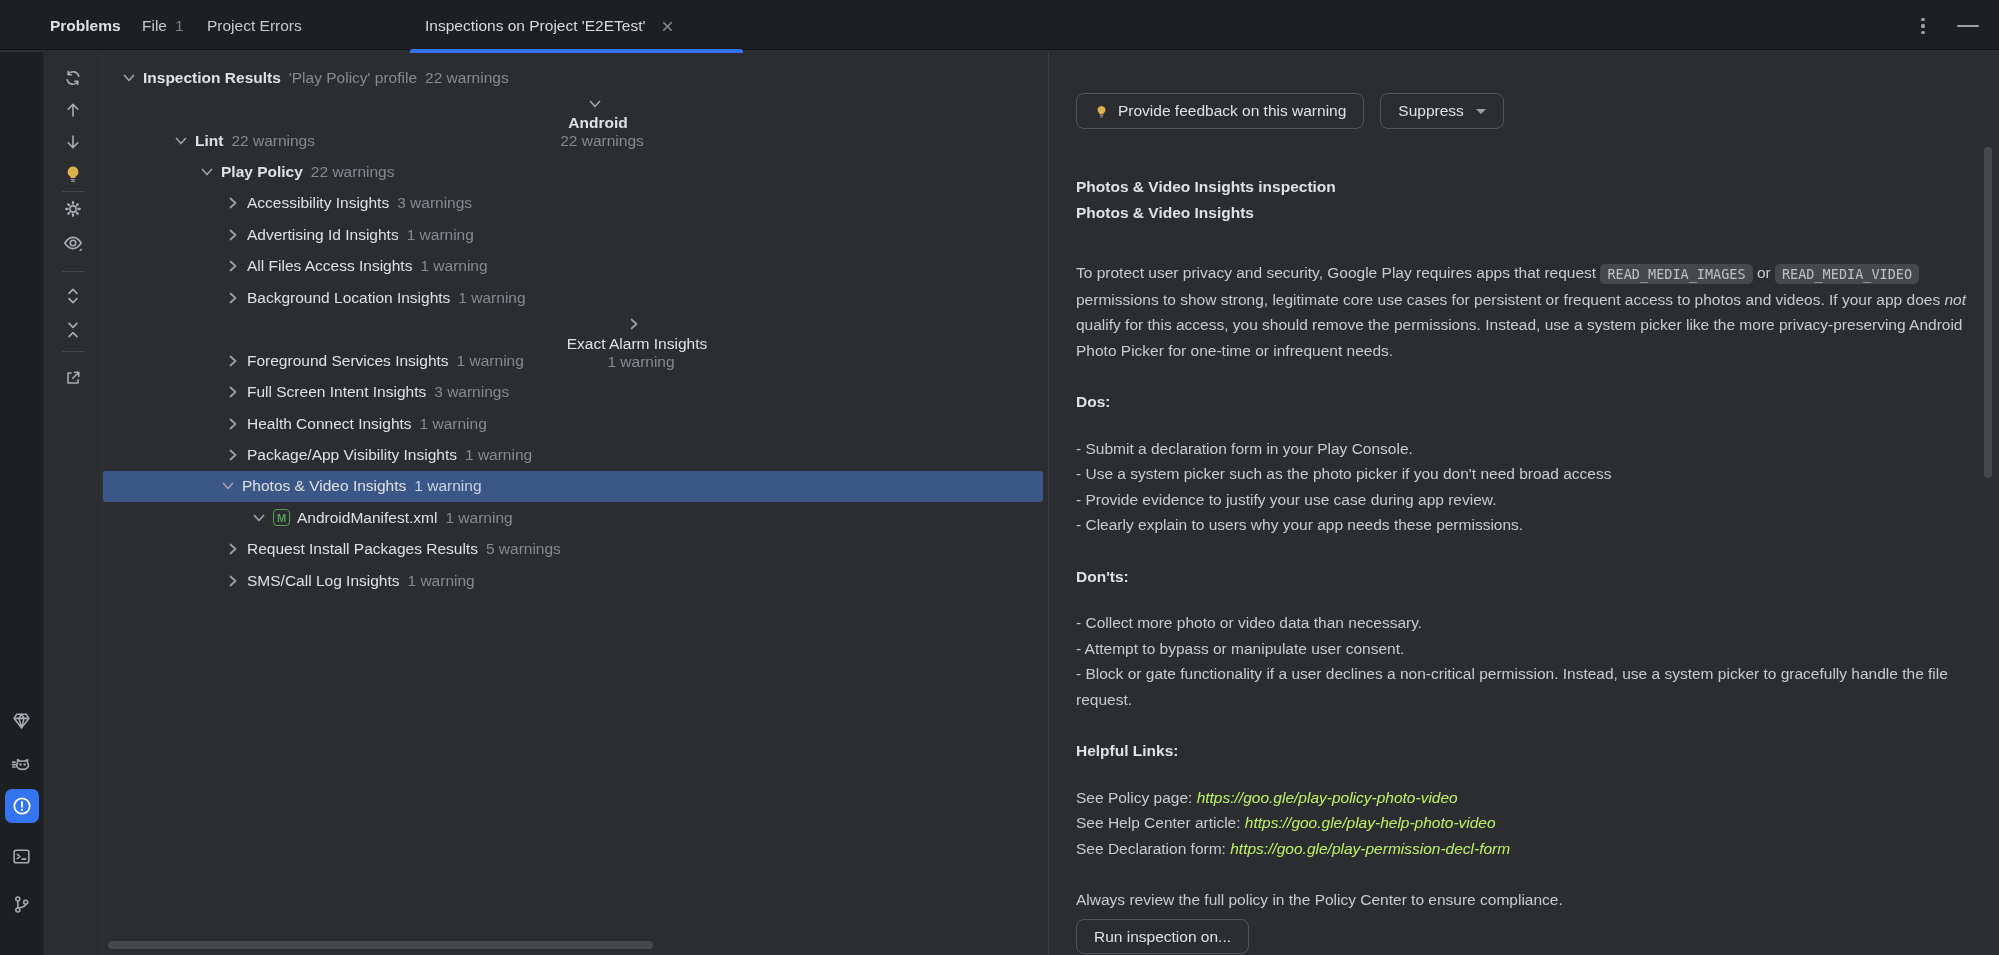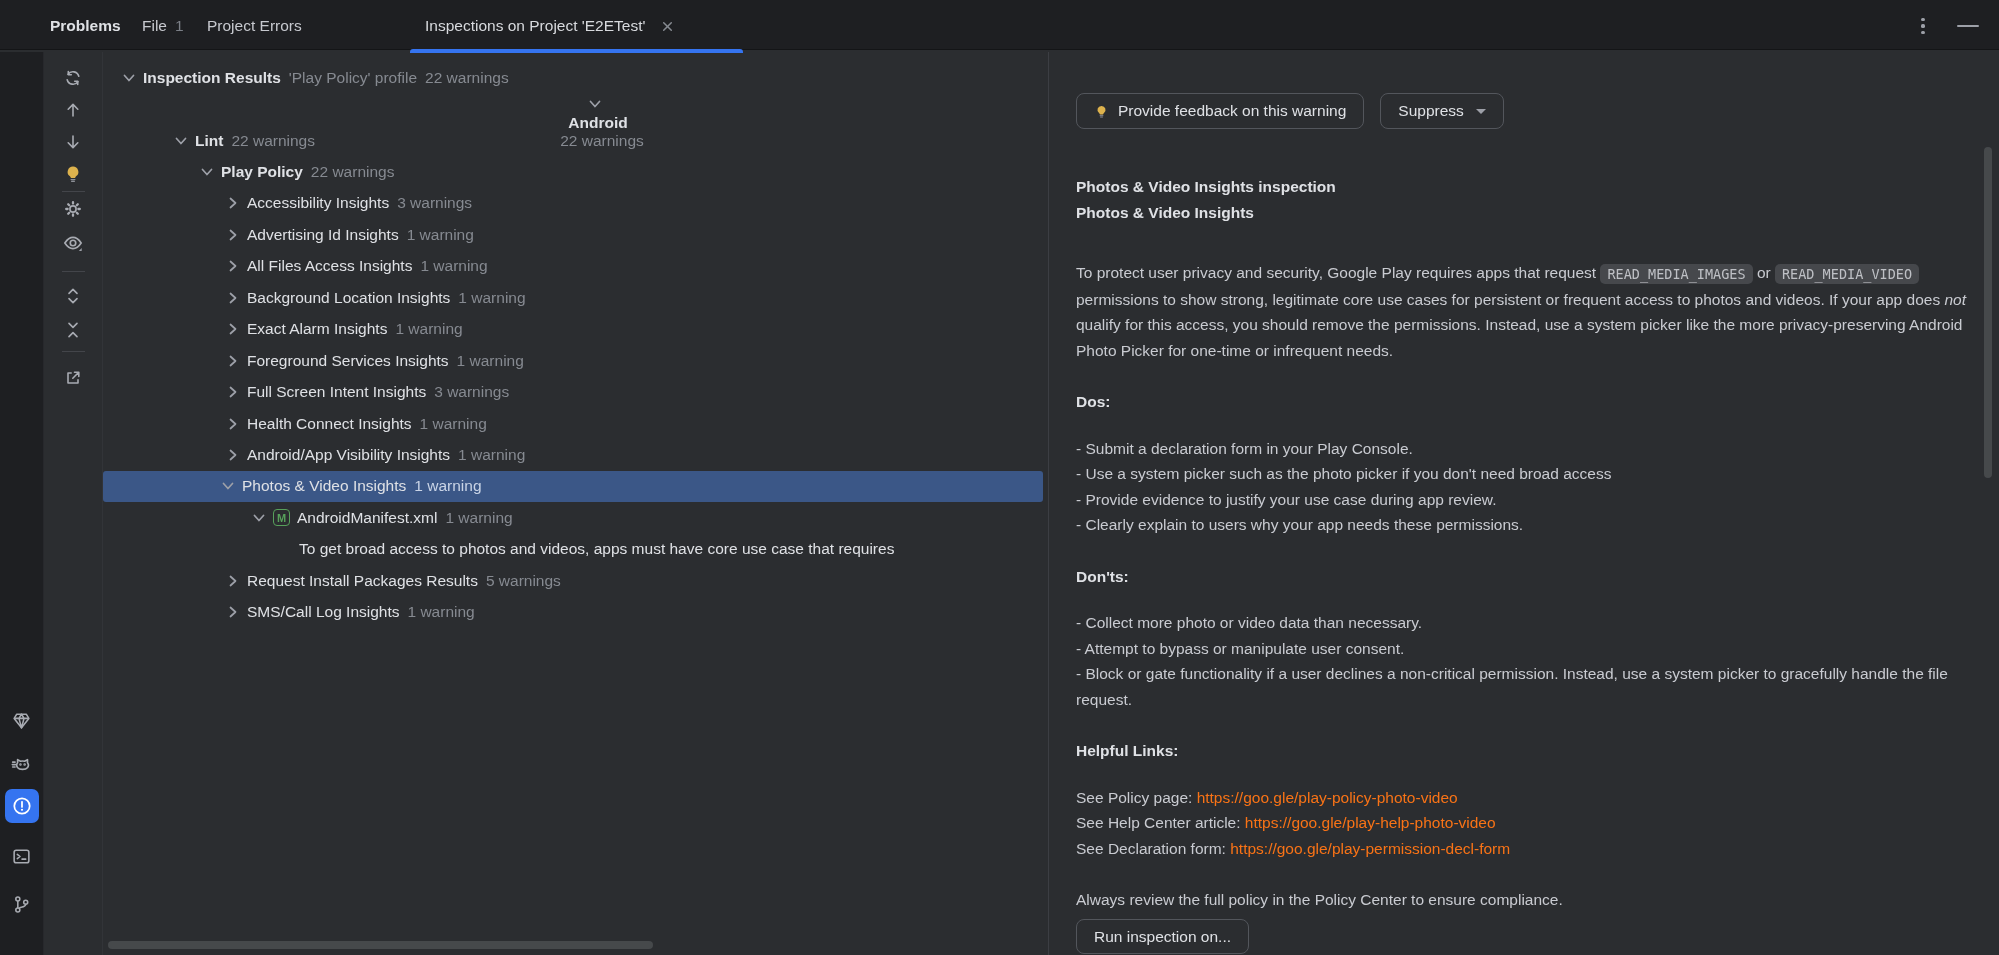--- a/index.html
+++ b/index.html
@@ -77,21 +77,21 @@
   .content { position:absolute; top:106px; left:27px; width:897px; }
   .ttl { font-size:15.5px; font-weight:bold; line-height:25.5px; color:#dfe1e5; }
   .blocks { margin-top:35px; }
   .blk { font-size:15.5px; line-height:25.5px; color:#c9cbd1; white-space:pre-wrap;
     margin-bottom:26px; }
   .blk.h { font-weight:bold; color:#dfe1e5; margin-bottom:21px; }
   .seg-code { font-family:"DejaVu Sans Mono","Liberation Mono",monospace;
     font-size:13.5px; background:#46484c; color:#bec0c5; border-radius:5px;
     padding:1.5px 7px 2.5px; white-space:nowrap; }
   .seg-i { font-style:italic; }
-  .seg-link { color:#f97316; cursor:pointer; }
+  .seg-link { color:#bef264; cursor:pointer;font-style:italic; }
   .runbtn { position:absolute; top:851px; left:27px; height:35px; }
 
   
   .hscroll { position:absolute; left:108px; top:941px; width:545px; height:8px;
     background:#595b5e; opacity:.6; border-radius:4px; z-index:6; }
   .vscroll { position:absolute; left:1984px; top:147px; width:8px; height:331px;
     background:#595b5e; opacity:.6; border-radius:4px; z-index:6; }
 
   svg { display:block; }
 </style>
@@ -322,21 +322,21 @@
     </div>
     <div class="row" style="padding-left: 123px;">
       <span class="chev">
         <svg width="14" height="14" viewBox="0 0 14 14" fill="none" stroke="#9da0a8" stroke-width="1.7" stroke-linecap="round" stroke-linejoin="round">
           <path d="M4.5 2.5 9.5 7l-5 4.5"></path>
         </svg>
       </span>
       <span class="rlabel">Background Location Insights</span>
       <span class="count">1 warning</span>
     </div>
-    <div class="row" style="padding-left: 123px;">
+    <div class="row" style="padding-left: 123px; flex-direction: column;">
       <span class="chev">
         <svg width="14" height="14" viewBox="0 0 14 14" fill="none" stroke="#9da0a8" stroke-width="1.7" stroke-linecap="round" stroke-linejoin="round">
           <path d="M4.5 2.5 9.5 7l-5 4.5"></path>
         </svg>
       </span>
       <span class="rlabel">Exact Alarm Insights</span>
       <span class="count">1 warning</span>
     </div>
     <div class="row" style="padding-left: 123px;">
       <span class="chev">
@@ -364,45 +364,41 @@
       </span>
       <span class="rlabel">Health Connect Insights</span>
       <span class="count">1 warning</span>
     </div>
     <div class="row" style="padding-left: 123px;">
       <span class="chev">
         <svg width="14" height="14" viewBox="0 0 14 14" fill="none" stroke="#9da0a8" stroke-width="1.7" stroke-linecap="round" stroke-linejoin="round">
           <path d="M4.5 2.5 9.5 7l-5 4.5"></path>
         </svg>
       </span>
-      <span class="rlabel">Android/App Visibility Insights</span>
+      <span class="rlabel">Package/App Visibility Insights</span>
       <span class="count">1 warning</span>
     </div>
     <div class="row selected" style="padding-left: 118px;">
       <span class="chev">
         <svg width="14" height="14" viewBox="0 0 14 14" fill="none" stroke="#9da0a8" stroke-width="1.7" stroke-linecap="round" stroke-linejoin="round" style="transform:rotate(90deg)">
           <path d="M4.5 2.5 9.5 7l-5 4.5"></path>
         </svg>
       </span>
       <span class="rlabel">Photos &amp; Video Insights</span>
       <span class="count">1 warning</span>
     </div>
     <div class="row" style="padding-left: 149px;">
       <span class="chev">
         <svg width="14" height="14" viewBox="0 0 14 14" fill="none" stroke="#9da0a8" stroke-width="1.7" stroke-linecap="round" stroke-linejoin="round" style="transform:rotate(90deg)">
           <path d="M4.5 2.5 9.5 7l-5 4.5"></path>
         </svg>
       </span>
       <span class="mfile">M</span>
       <span class="rlabel">AndroidManifest.xml</span>
       <span class="count">1 warning</span>
-    </div>
-    <div class="row" style="padding-left: 175px;">
-      <span class="chev"></span>
-      <span class="rlabel">To get broad access to photos and videos, apps must have core use case that requires</span>
     </div>
     <div class="row" style="padding-left: 123px;">
       <span class="chev">
         <svg width="14" height="14" viewBox="0 0 14 14" fill="none" stroke="#9da0a8" stroke-width="1.7" stroke-linecap="round" stroke-linejoin="round">
           <path d="M4.5 2.5 9.5 7l-5 4.5"></path>
         </svg>
       </span>
       <span class="rlabel">Request Install Packages Results</span>
       <span class="count">5 warnings</span>
     </div>

